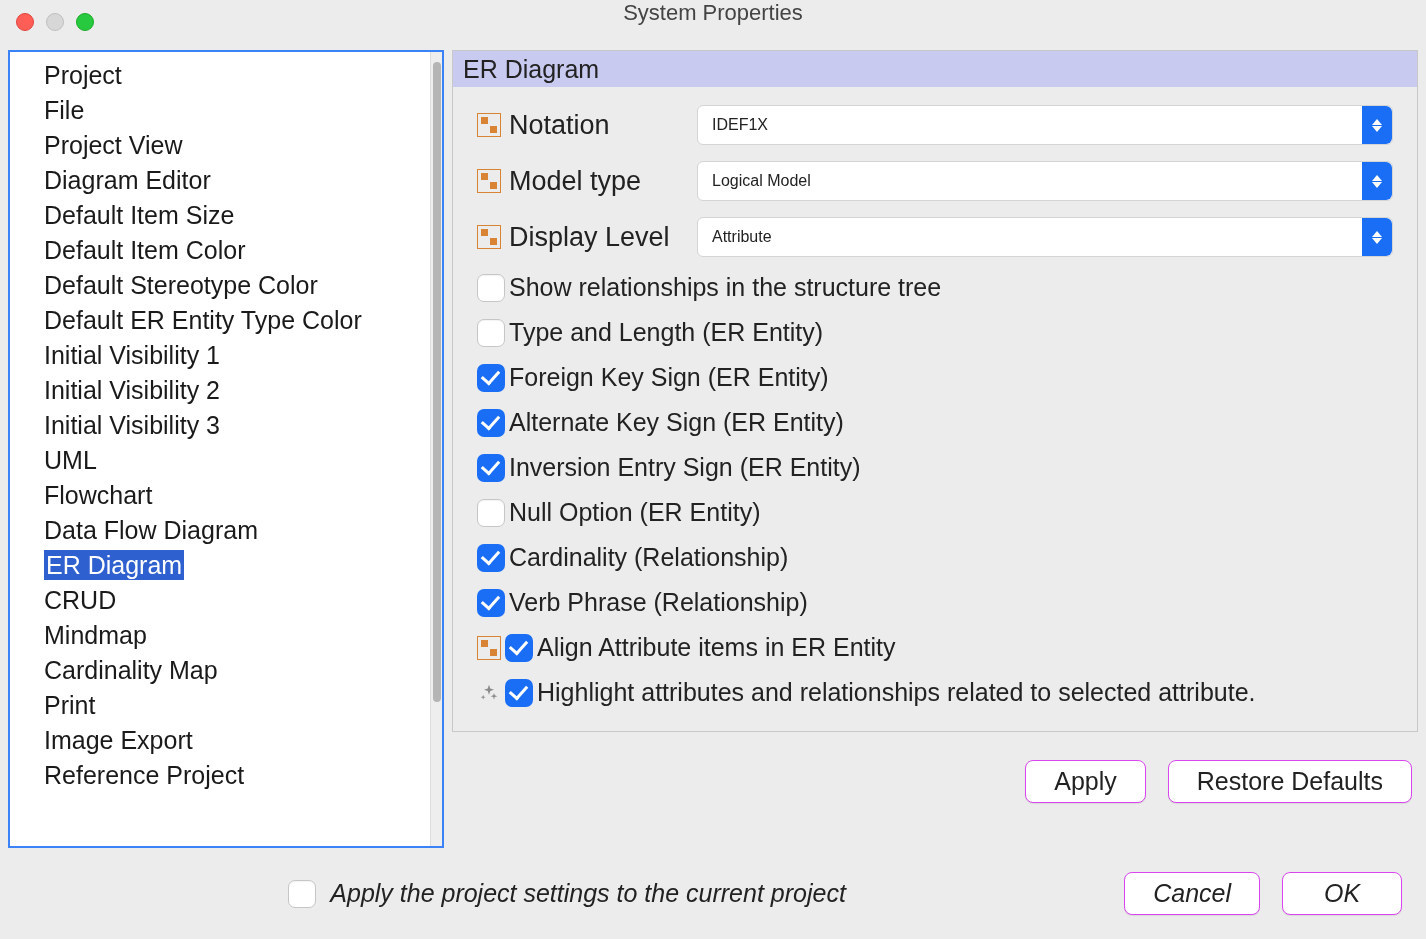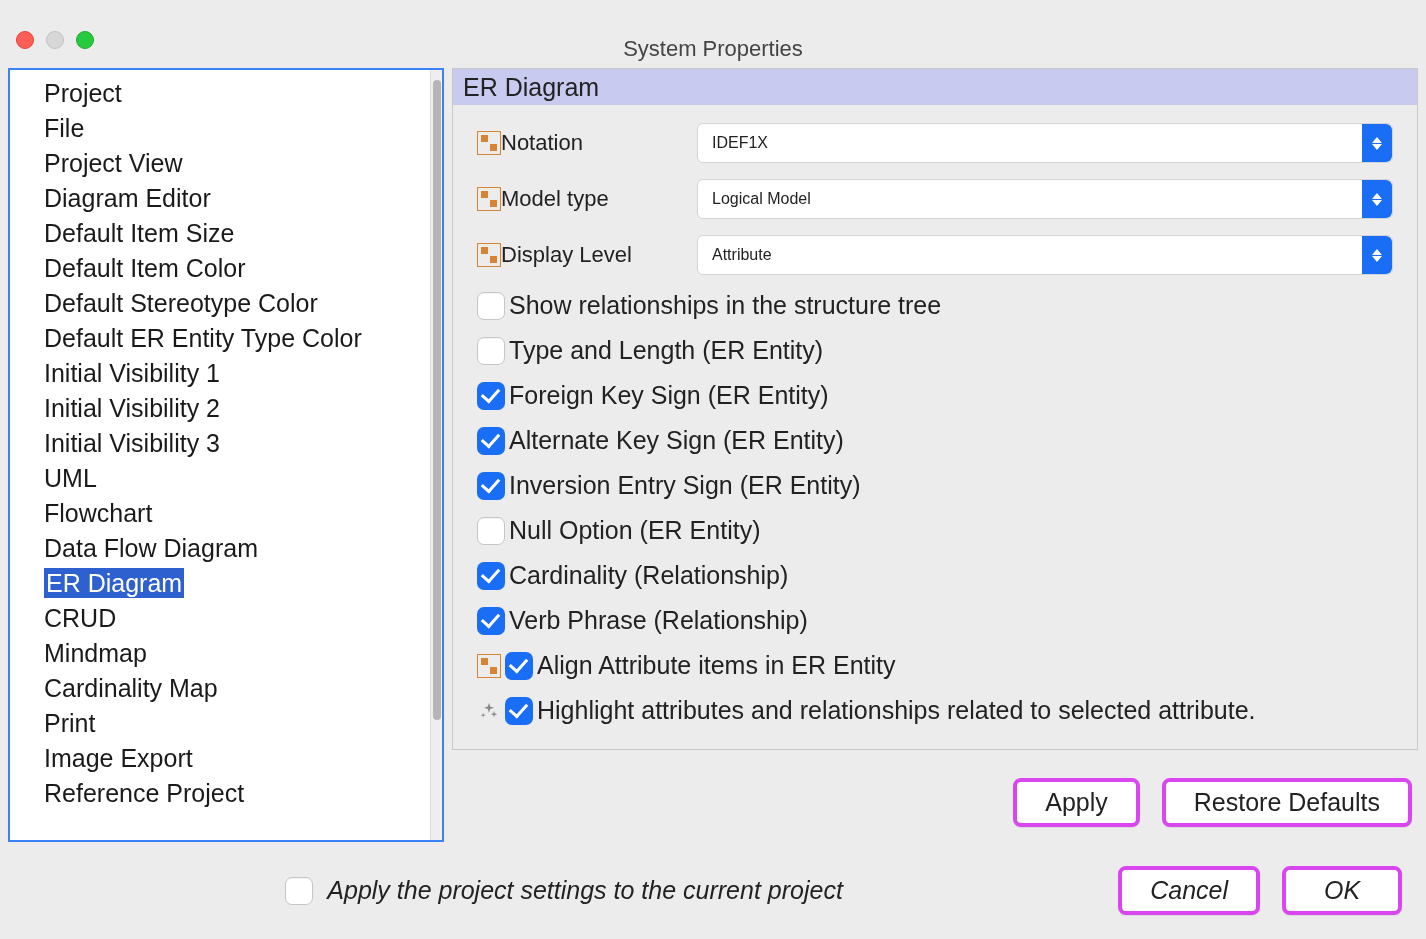--- a/index.html
+++ b/index.html
@@ -14,24 +14,23 @@
       width: 1426px;
       height: 939px;
       background: #ececec;
       display: flex;
       flex-direction: column;
       border-radius: 0;
     }
     .titlebar {
       height: 44px;
       display: flex;
-      align-items: flex-end;
+      align-items: flex-start;
       padding: 0 16px;
       position: relative;
-      margin-top: 18px;
     }
     .traffic-lights {
       display: flex;
       gap: 12px;
       align-items: center;
       position: absolute;
       left: 16px;
       top: 50%;
       transform: translateY(-50%);
     }
@@ -122,22 +121,23 @@
       gap: 16px;
     }
     .form-row {
       display: flex;
       align-items: center;
       gap: 10px;
     }
     .form-label {
       display: flex;
       align-items: center;
+      gap: 8px;
       width: 210px;
-      font-size: 22px;
+      font-size: 27px;
       color: #222;
     }
     .icon-decor {
       width: 24px; height: 24px;
       border: 1.5px solid #d98435;
       position: relative;
       box-sizing: border-box;
       flex-shrink: 0;
     }
     .icon-decor::before, .icon-decor::after {
@@ -225,21 +225,21 @@
       transform: rotate(42deg);
     }
     .buttons-row {
       display: flex;
       justify-content: flex-end;
       gap: 22px;
       padding: 28px 6px 0 0;
     }
     .btn {
       background: #fff;
-      border: 4px solid #d946ef;
+      border: 1px solid #d946ef;
       border-radius: 8px;
       padding: 6px 28px;
       font-size: 25px;
       color: #222;
       box-shadow: 0 1px 1px rgba(0,0,0,0.08);
       cursor: default;
       min-width: 120px;
       text-align: center;
     }
     .footer {

